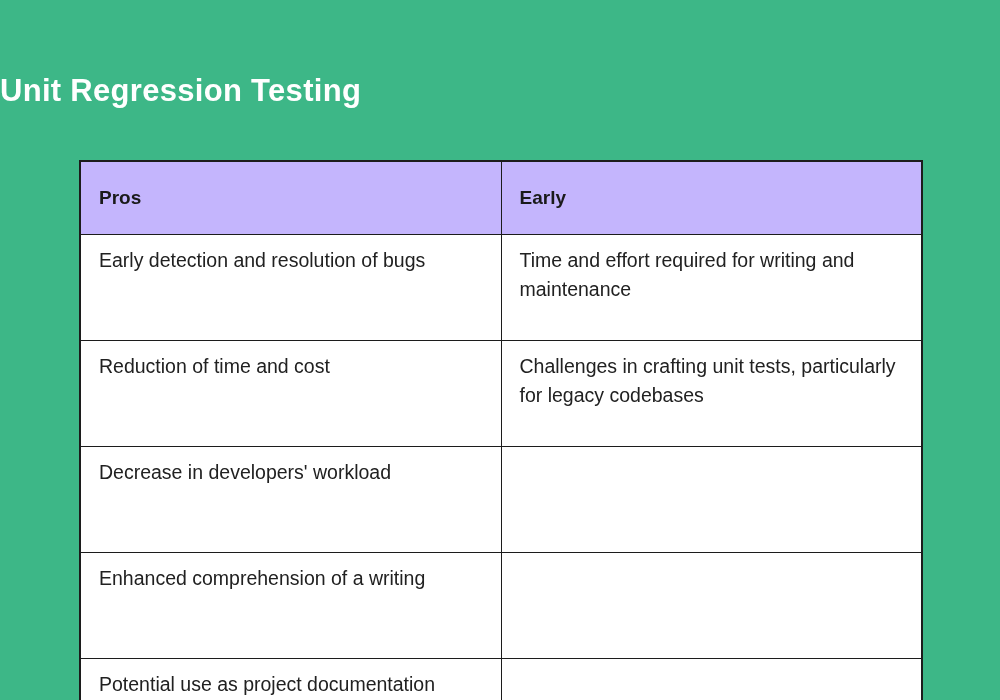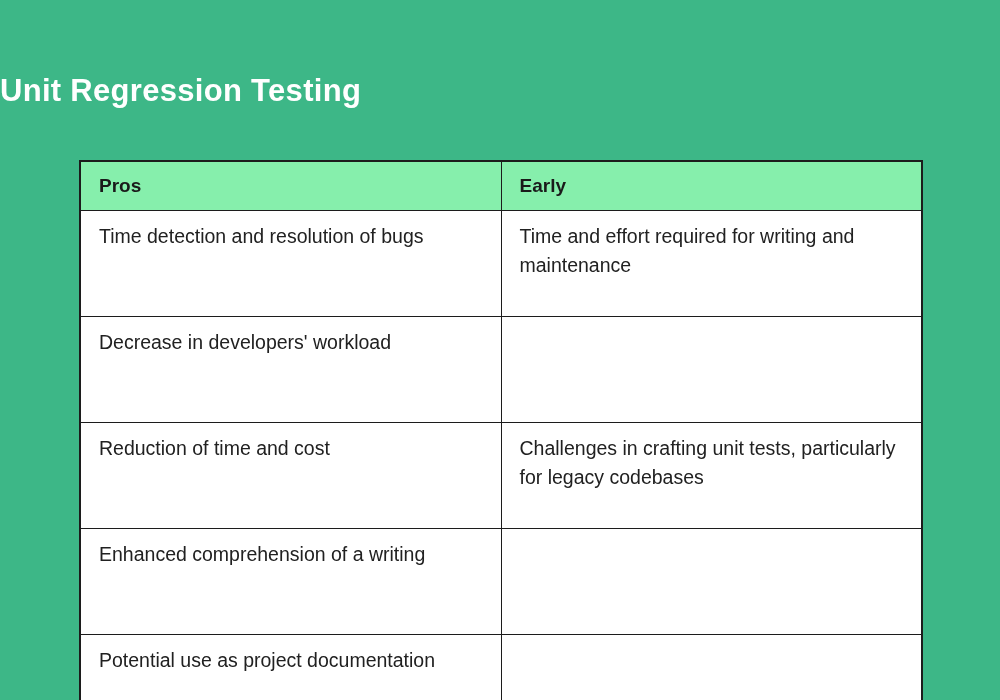--- a/index.html
+++ b/index.html
@@ -39,25 +39,25 @@
   table.pc-table, table.pc-table th, table.pc-table td {
     border: 1px solid #1c1c1c;
   }
   table.pc-table {
     border-width: 2px;
   }
   table.pc-table col {
     width: 421px;
   }
   table.pc-table th {
-    background: #86efac;
+    background: #c4b5fd;
     height: 48px;
     text-align: left;
     vertical-align: middle;
-    padding: 0 18px;
+    padding: 12px 18px;
     font-size: 19px;
     font-weight: bold;
     color: #1a1a1a;
   }
   table.pc-table td {
     height: 83px;
     vertical-align: top;
     padding: 11px 20px 11px 18px;
     font-size: 19.5px;
     line-height: 29px;
@@ -77,30 +77,30 @@
         <col>
       </colgroup>
     <thead>
       <tr>
         <th>Pros</th>
         <th>Early</th>
       </tr>
     </thead>
     <tbody>
       <tr>
-        <td>Time detection and resolution of bugs</td>
+        <td>Early detection and resolution of bugs</td>
         <td>Time and effort required for writing and maintenance</td>
+      </tr>
+      <tr>
+        <td>Reduction of time and cost</td>
+        <td>Challenges in crafting unit tests, particularly for legacy codebases</td>
       </tr>
       <tr>
         <td>Decrease in developers' workload</td>
         <td></td>
-      </tr>
-      <tr>
-        <td>Reduction of time and cost</td>
-        <td>Challenges in crafting unit tests, particularly for legacy codebases</td>
       </tr>
       <tr>
         <td>Enhanced comprehension of a writing</td>
         <td></td>
       </tr>
       <tr>
         <td>Potential use as project documentation</td>
         <td></td>
       </tr>
     </tbody>

